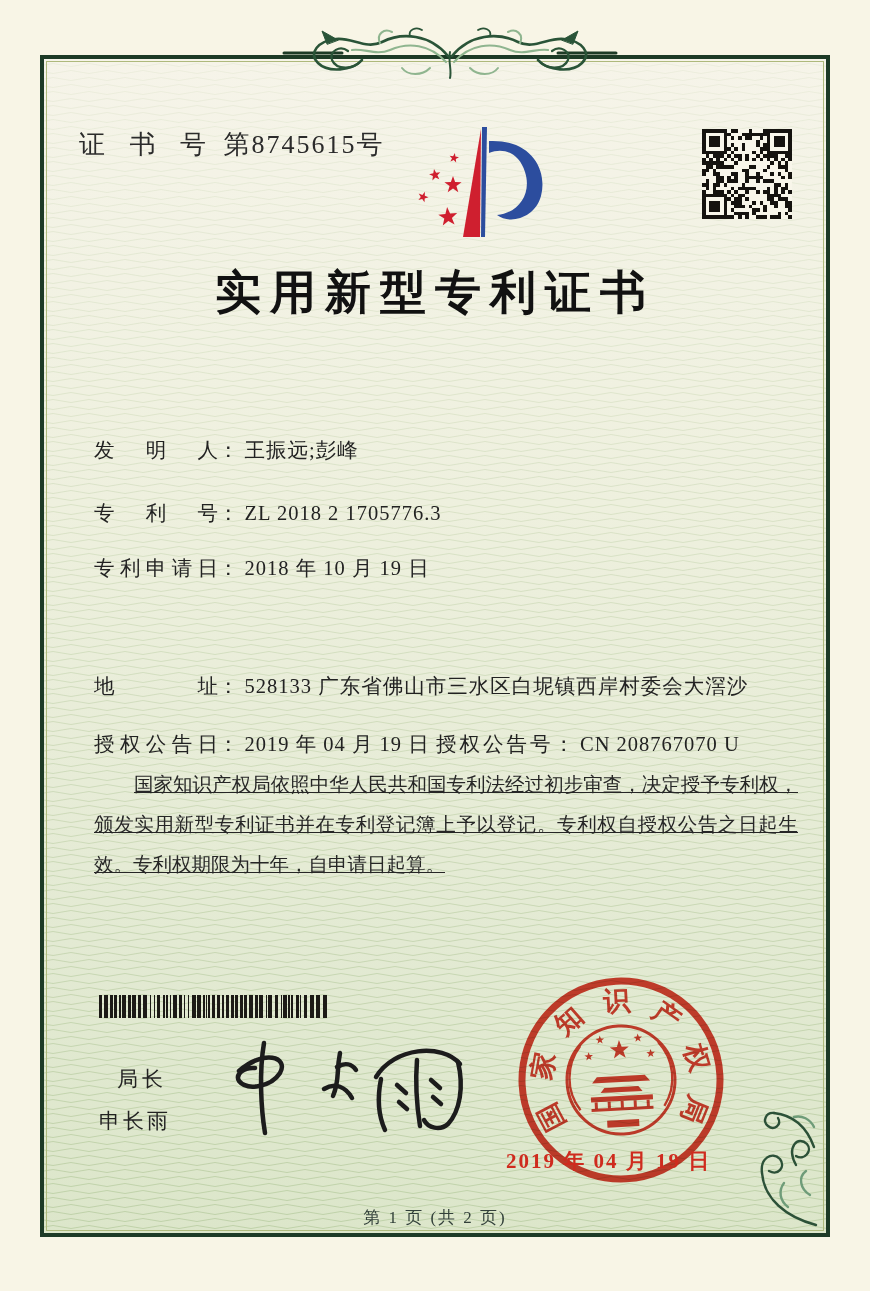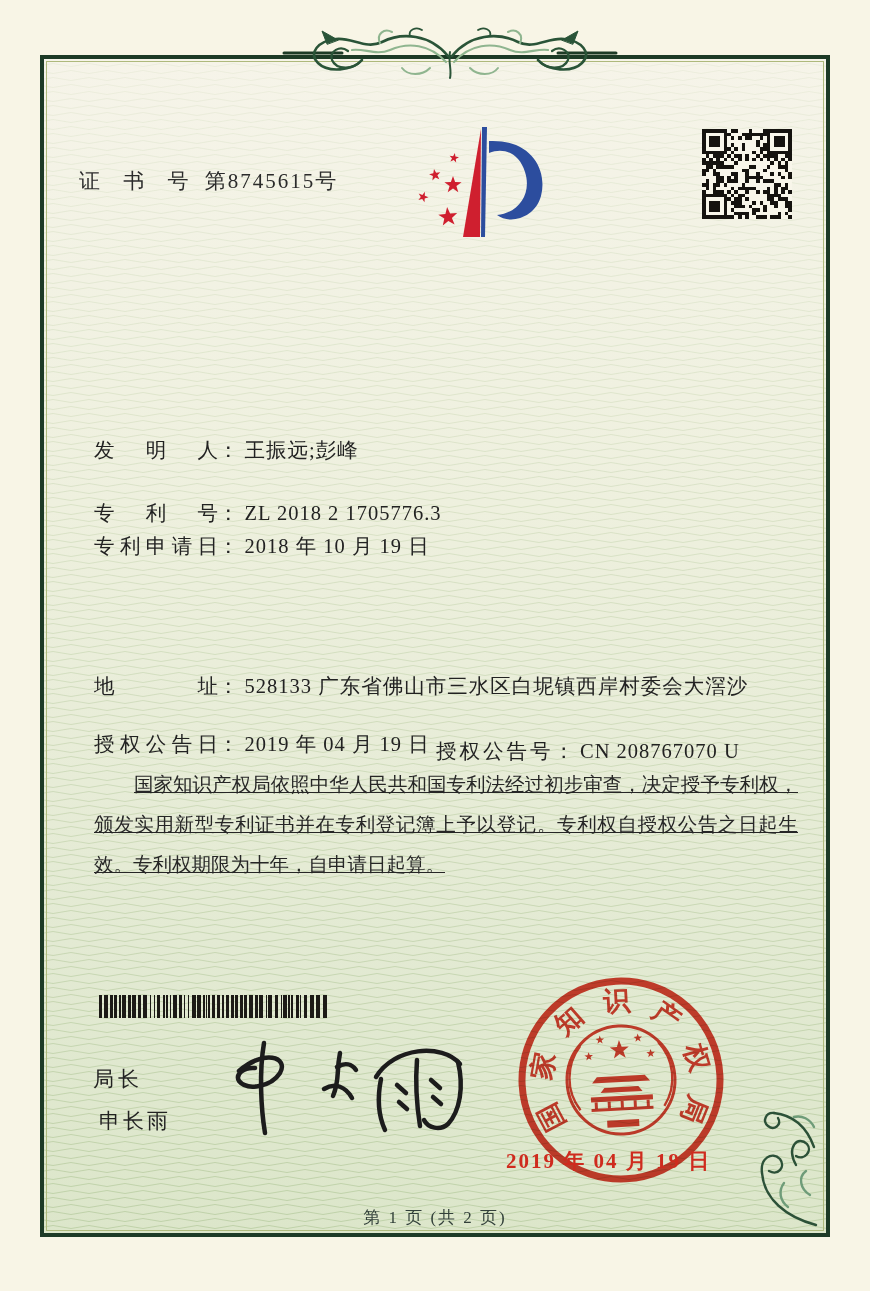--- a/index.html
+++ b/index.html
@@ -25,21 +25,21 @@
     content:"";position:absolute;inset:2px;
     border:1.5px solid #aeb97c;
     pointer-events:none;
     z-index:3;
   }
   .waves{position:absolute;left:0;top:0;z-index:0;}
   .layer{position:absolute;z-index:2;}
   
   .cert-no{
     left:35px;top:68px;
-    font-size:21px;color:#2b2b2b;letter-spacing:2px;margin-top:40px;
+    font-size:26px;color:#2b2b2b;letter-spacing:2px;
   }
   .cert-no .sp{letter-spacing:9px;}
   .logo{left:344px;top:58px;}
   .qr{
     left:658px;top:70px;width:90px;height:90px;
     display:grid;grid-template-columns:repeat(25,1fr);grid-template-rows:repeat(25,1fr);
     background:#f8f6ea;
   }
   .qr i{display:block;}
   .qr i.on{background:#15130f;}
@@ -55,37 +55,37 @@
     font-size:20.5px;color:#222;
     white-space:nowrap;z-index:2;
   }
   .flabel{
     display:inline-block;width:124px;
     text-align:justify;text-align-last:justify;
     vertical-align:top;
   }
   .fcolon{display:inline-block;margin-right:6px;}
   .fvalue{letter-spacing:1px;}
-  .grant2{position:absolute;left:342px;top:7px;white-space:nowrap;}
+  .grant2{position:absolute;left:342px;top:0;white-space:nowrap;}
   .grant2 .flabel{width:auto;letter-spacing:3px;}
   
   .body-text{
     position:absolute;left:50px;top:706px;width:704px;
     font-size:19.5px;line-height:40px;color:#262626;
     text-align:justify;z-index:2;
   }
   .body-text p{margin:0;text-indent:2.05em;text-decoration:underline;}
   
   .barcode{
     position:absolute;left:55px;top:936px;width:232px;height:23px;
     display:flex;align-items:stretch;z-index:2;
   }
   .barcode i{display:block;height:100%;}
   .barcode i.b{background:#1c1a16;}
-  .officer-title{left:49px;top:1006px;font-size:21px;color:#222;letter-spacing:4px;}
+  .officer-title{left:73px;top:1006px;font-size:21px;color:#222;letter-spacing:4px;}
   .officer-name{left:55px;top:1048px;font-size:21px;color:#222;letter-spacing:3px;}
   .signature{left:165px;top:968px;z-index:2;}
   .seal{
     left:468px;top:912px;z-index:4;
     mix-blend-mode:multiply;opacity:.94;
     transform:rotate(-3deg);
   }
   .seal-date{
     left:462px;top:1088px;z-index:4;
     font-size:21px;font-weight:bold;color:#cf2b1e;letter-spacing:2px;
@@ -937,28 +937,29 @@
         <i class="on"></i>
         <i></i>
         <i class="on"></i>
         <i class="on"></i>
         <i class="on"></i>
         <i></i>
         <i></i>
         <i class="on"></i>
       </div>
 
+    <div class="layer title">实用新型专利证书</div>
 
     <div class="field" style="top:377px">
       <span class="flabel">发明人</span><span class="fcolon">：</span><span class="fvalue">王振远;彭峰</span>
     </div>
     <div class="field" style="top:440px">
       <span class="flabel">专利号</span><span class="fcolon">：</span><span class="fvalue">ZL 2018 2 1705776.3</span>
     </div>
-    <div class="field" style="top:473px">
+    <div class="field" style="top:495px">
       <span class="flabel">专利申请日</span><span class="fcolon">：</span><span class="fvalue">2018 年 10 月 19 日</span>
     </div>
     <div class="field" style="top:613px">
       <span class="flabel">地址</span><span class="fcolon">：</span><span class="fvalue">528133 广东省佛山市三水区白坭镇西岸村委会大滘沙</span>
     </div>
     <div class="field" style="top:671px">
       <span class="flabel">授权公告日</span><span class="fcolon">：</span><span class="fvalue">2019 年 04 月 19 日</span>
       <span class="grant2">
         <span class="flabel">授权公告号</span><span class="fcolon">：</span><span class="fvalue">CN 208767070 U</span>
       </span>

